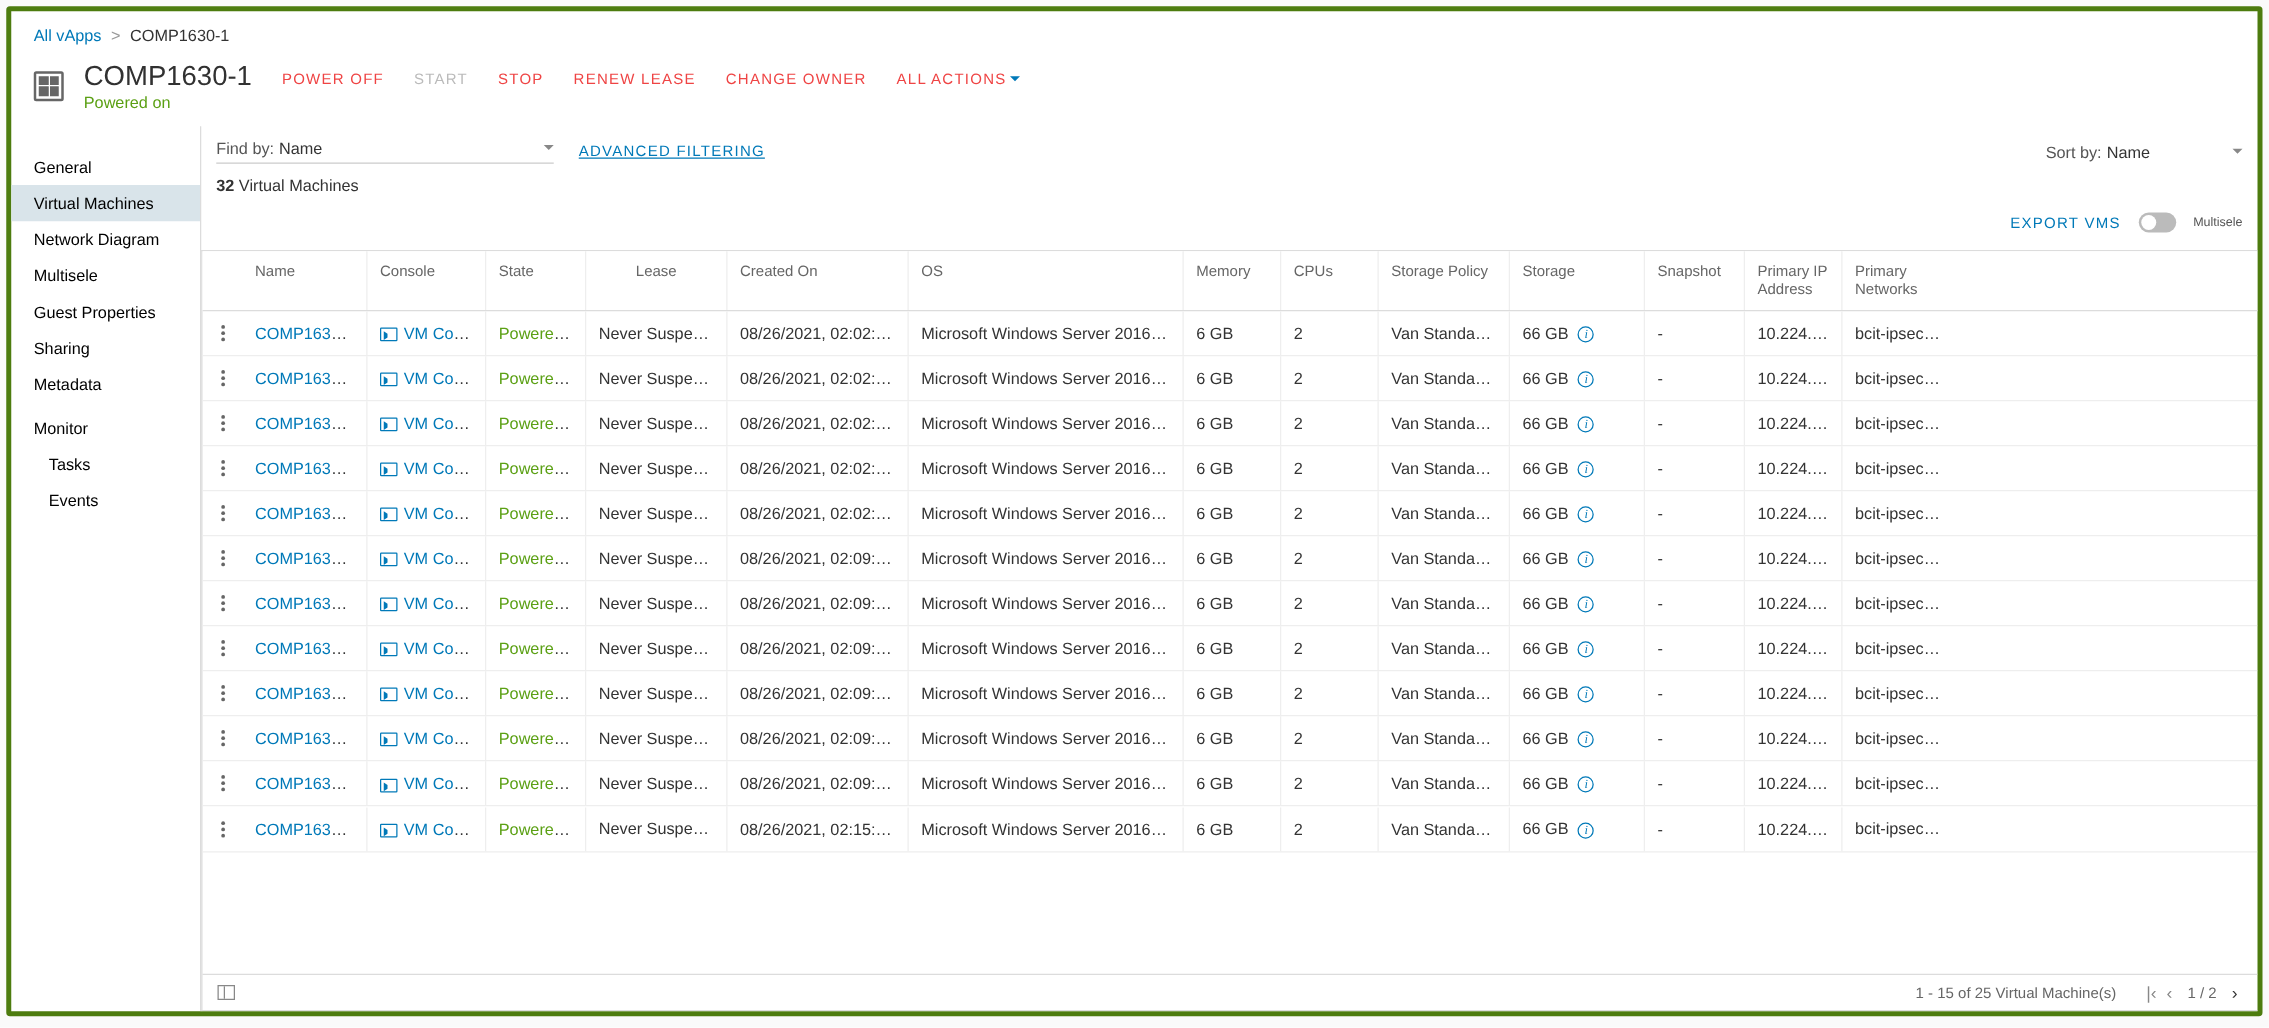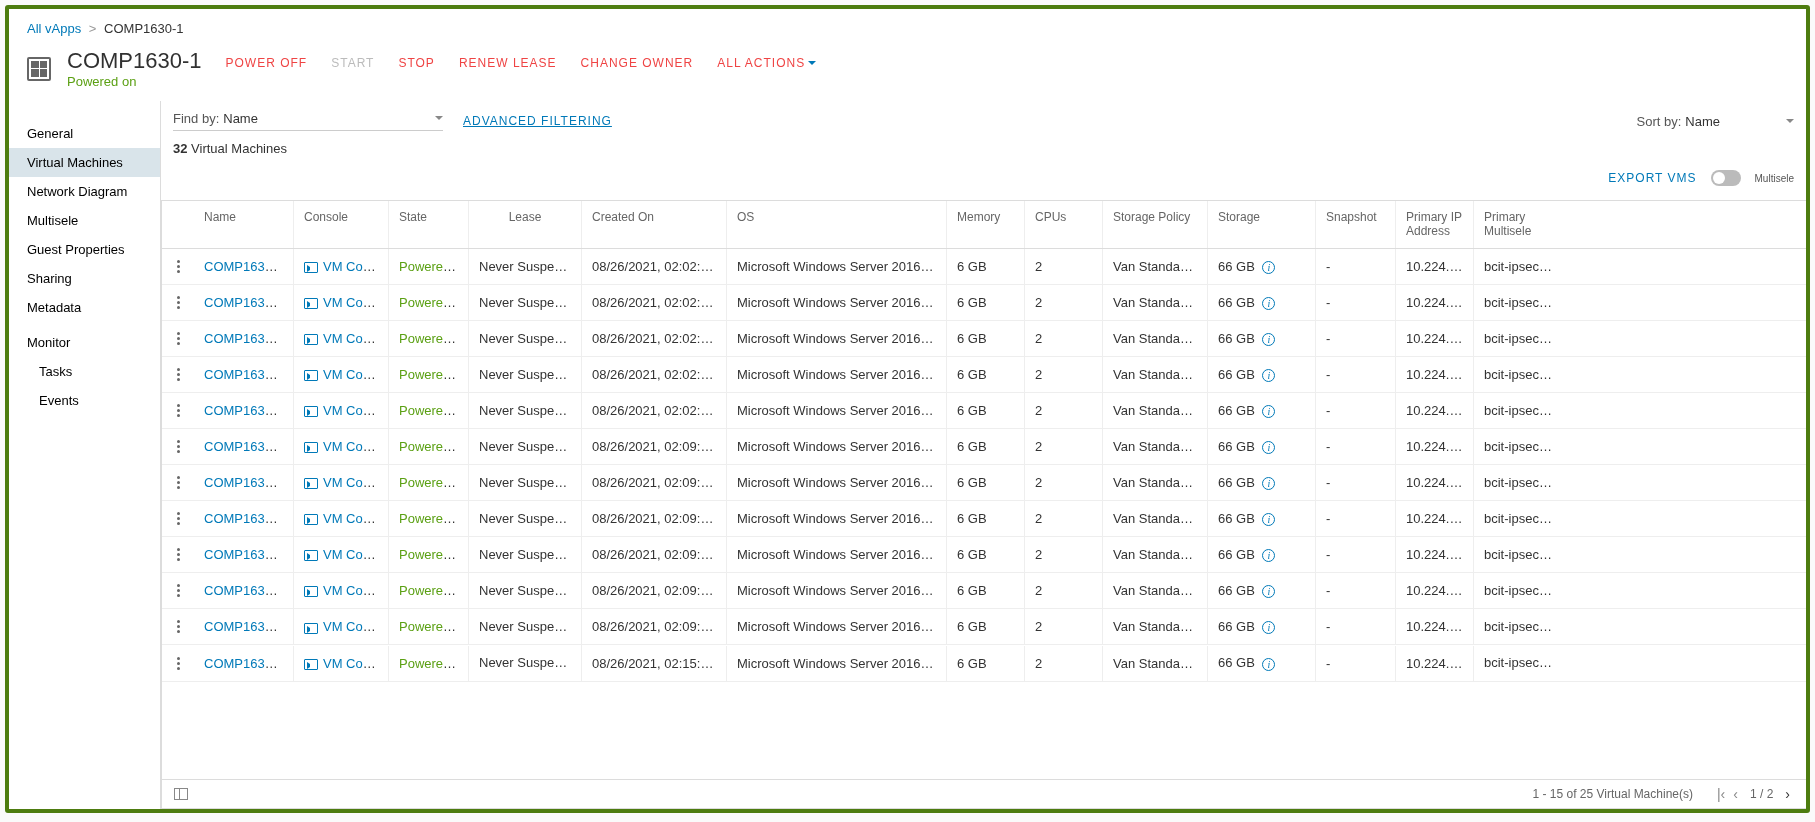--- a/index.html
+++ b/index.html
@@ -157,21 +157,21 @@
           <div class="tc state">State</div>
           <div class="tc lease">Lease</div>
           <div class="tc created">Created On</div>
           <div class="tc os">OS</div>
           <div class="tc mem">Memory</div>
           <div class="tc cpu">CPUs</div>
           <div class="tc stor">Storage Policy</div>
           <div class="tc size">Storage</div>
           <div class="tc snap">Snapshot</div>
           <div class="tc ip">Primary IP Address</div>
-          <div class="tc net">Primary Multisele</div>
+          <div class="tc net">Primary Networks</div>
         </div>
         <div class="tbody" id="tbody">
             <div class="tr">
               <div class="tc menu">
                 <div class="kebab">
                   <span></span>
                   <span></span>
                   <span></span>
                 </div>
               </div>

